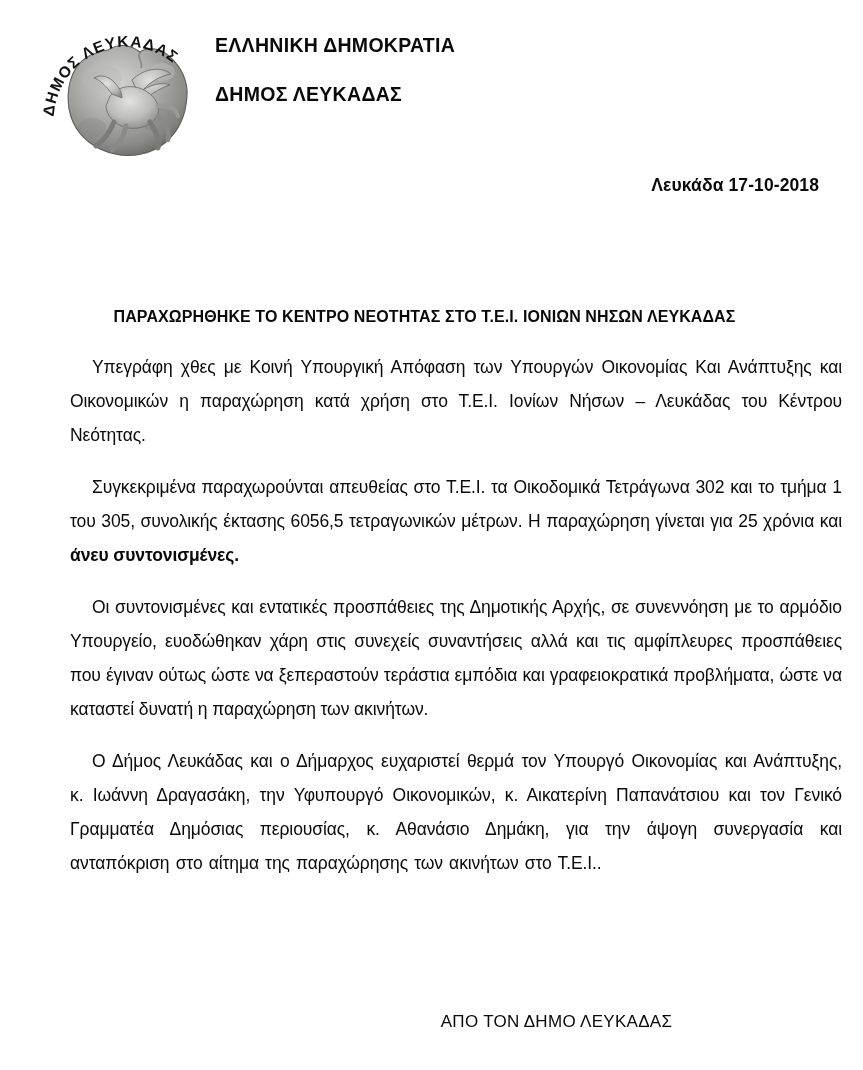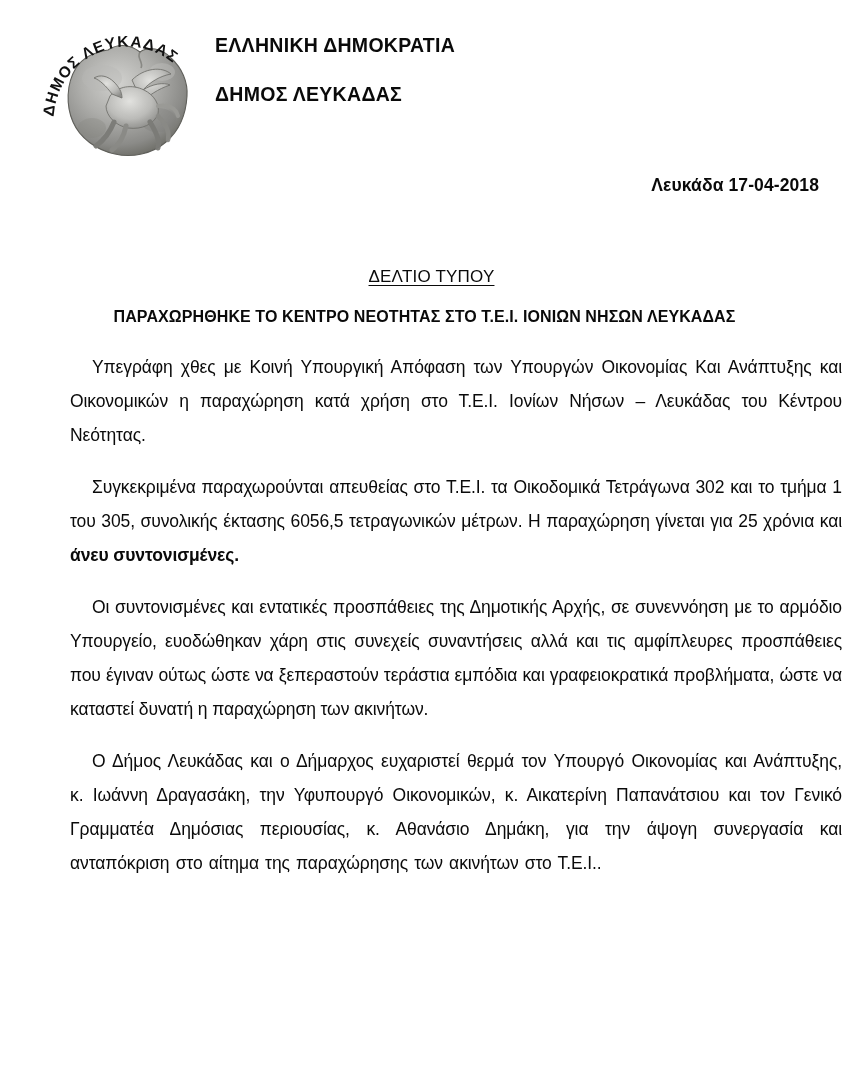--- a/index.html
+++ b/index.html
@@ -198,32 +198,32 @@
           <textPath href="#arcPath" startOffset="4%">ΔΗΜΟΣ ΛΕΥΚΑΔΑΣ</textPath>
         </text>
       </svg>
     </div>
 
     <div class="header-titles">
       <div class="header-line1">ΕΛΛΗΝΙΚΗ ΔΗΜΟΚΡΑΤΙΑ</div>
       <div class="header-line2">ΔΗΜΟΣ ΛΕΥΚΑΔΑΣ</div>
     </div>
 
-    <div class="date-line">Λευκάδα 17-04-2018</div>
+    <div class="date-line">Λευκάδα 17-10-2018</div>
   </div>
 
-  <div class="doc-title">ΔΕΛΤΙΟ ΤΥΠΟΥ</div>
   <div class="doc-headline">ΠΑΡΑΧΩΡΗΘΗΚΕ ΤΟ ΚΕΝΤΡΟ ΝΕΟΤΗΤΑΣ ΣΤΟ Τ.Ε.Ι. ΙΟΝΙΩΝ ΝΗΣΩΝ ΛΕΥΚΑΔΑΣ</div>
 
   <div class="body-block">
 
     <p class="para">Υπεγράφη χθες με Κοινή Υπουργική Απόφαση των Υπουργών Οικονομίας Και Ανάπτυξης και Οικονομικών η παραχώρηση κατά χρήση στο Τ.Ε.Ι. Ιονίων Νήσων – Λευκάδας του Κέντρου Νεότητας.</p>
 
     <p class="para"><span>Συγκεκριμένα παραχωρούνται απευθείας στο Τ.Ε.Ι. τα Οικοδομικά Τετράγωνα 302 και το τμήμα 1 του 305, συνολικής έκτασης 6056,5 τετραγωνικών μέτρων.  Η παραχώρηση γίνεται για 25 χρόνια και </span><b>άνευ συντονισμένες.</b></p>
 
     <p class="para">Οι συντονισμένες και εντατικές προσπάθειες της Δημοτικής Αρχής, σε συνεννόηση με το αρμόδιο Υπουργείο, ευοδώθηκαν χάρη στις συνεχείς συναντήσεις αλλά και τις αμφίπλευρες προσπάθειες που έγιναν ούτως ώστε να ξεπεραστούν τεράστια εμπόδια και γραφειοκρατικά προβλήματα, ώστε να καταστεί δυνατή η παραχώρηση των ακινήτων.</p>
 
     <p class="para loose">Ο Δήμος Λευκάδας και ο Δήμαρχος ευχαριστεί θερμά τον Υπουργό Οικονομίας και Ανάπτυξης, κ. Ιωάννη Δραγασάκη, την Υφυπουργό Οικονομικών, κ. Αικατερίνη Παπανάτσιου και τον Γενικό Γραμματέα Δημόσιας περιουσίας, κ. Αθανάσιο Δημάκη, για την άψογη συνεργασία και ανταπόκριση στο αίτημα της παραχώρησης των ακινήτων στο Τ.Ε.Ι..</p>
 
   </div>
 
+  <div class="signature">ΑΠΟ ΤΟΝ ΔΗΜΟ ΛΕΥΚΑΔΑΣ</div>
 
 </div>
 
 </body></html>

